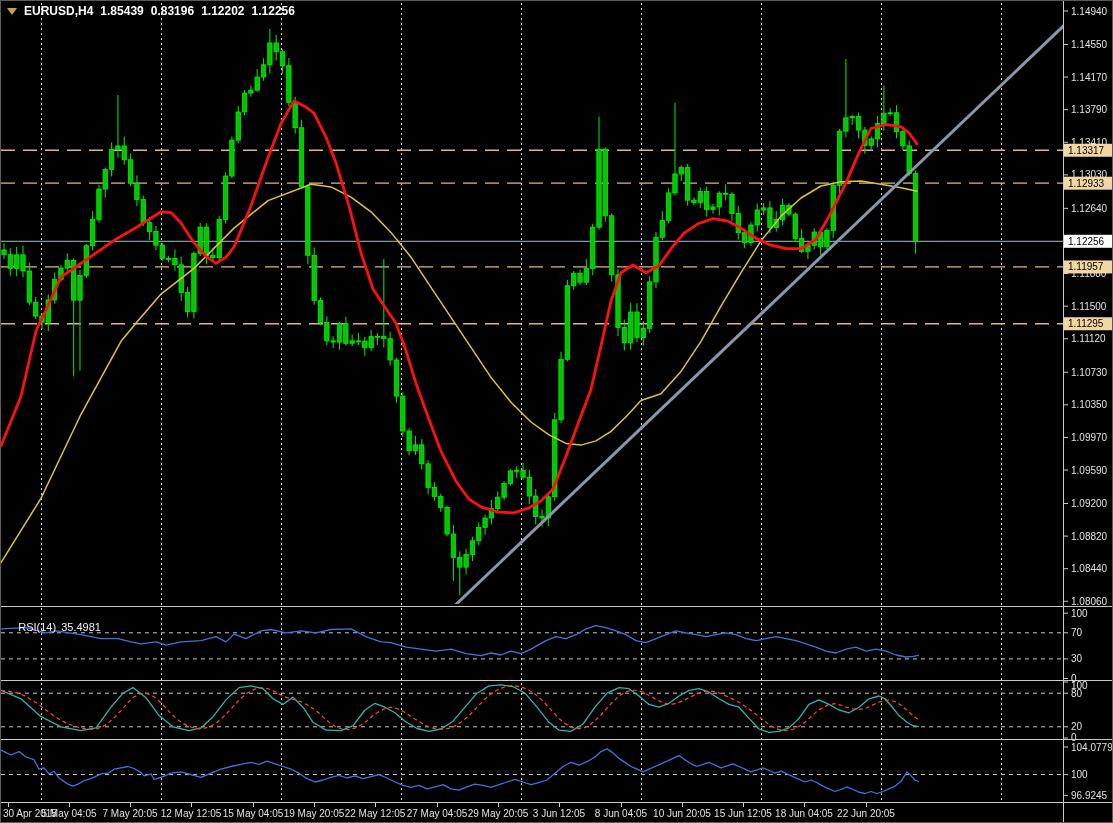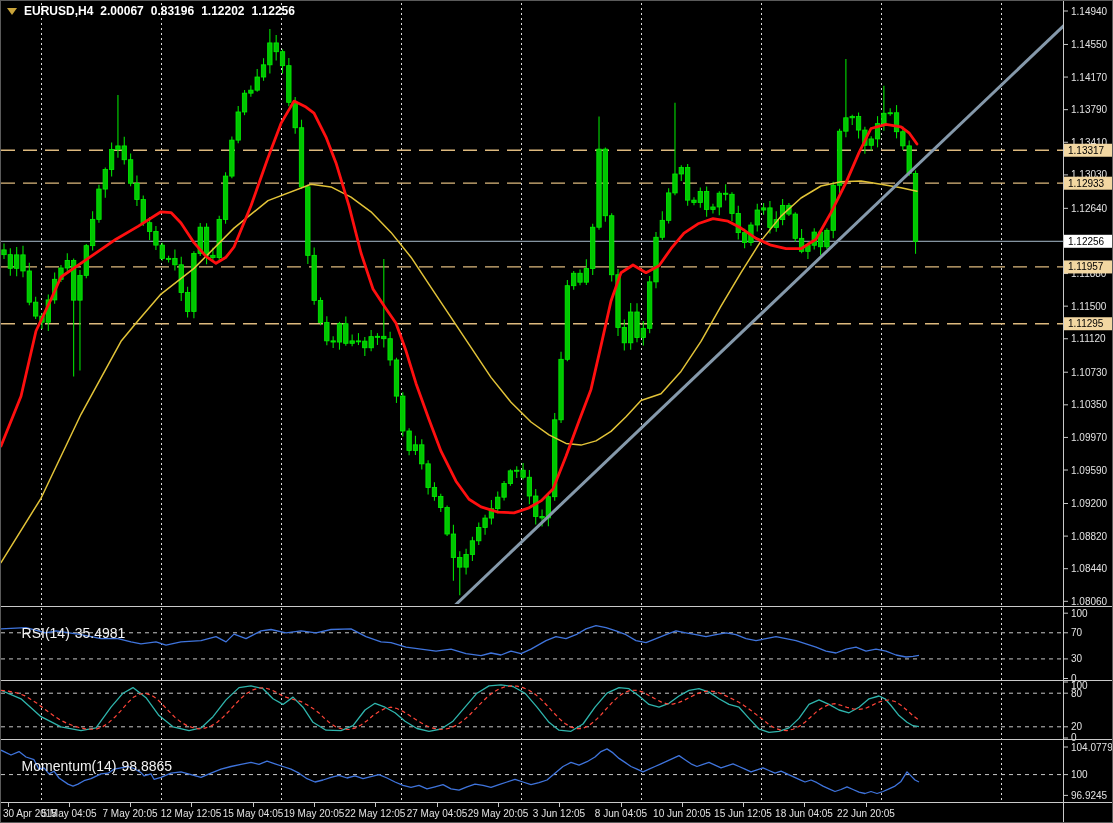--- a/index.html
+++ b/index.html
@@ -4,41 +4,38 @@
 <style>
   html,body{margin:0;padding:0;background:#222;}
   .wrap{position:relative;width:1113px;height:823px;background:#000;border:1px solid #5a5a5a;
         box-sizing:border-box;font-family:"Liberation Sans",sans-serif;overflow:hidden;}
   svg{position:absolute;left:0;top:0;}
   svg text{font-family:"Liberation Sans",sans-serif;}
   .titlebar{position:absolute;top:3px;left:6px;z-index:6;display:flex;align-items:center;gap:7px;
             color:#fff;font-size:12px;font-weight:bold;white-space:pre;}
   .tri{width:0;height:0;border-left:5px solid transparent;border-right:5px solid transparent;
        border-top:7px solid #C9A43B;display:inline-block;}
-  .plabel{position:absolute;left:5px;z-index:6;color:#f2f2f2;font-size:14px;white-space:pre;}
+  .plabel{position:absolute;left:5px;z-index:6;color:#f2f2f2;font-size:11px;white-space:pre;}
   .plabel span{margin-right:5px;}
 </style>
 </head>
 <body>
 
 <div class="wrap">
   <div class="titlebar">
     <span class="tri"></span>
     <span>EURUSD,H4</span>
-    <span>2.00067</span>
+    <span>1.85439</span>
     <span>0.83196</span>
     <span>1.12202</span>
     <span>1.12256</span>
   </div>
 
   <div class="plabel" style="top:608px">
     <span>RSI(14)</span><span>35.4981</span>
-  </div>
-  <div class="plabel" style="top:741px">
-    <span>Momentum(14)</span><span>98.8865</span>
   </div>
 
   <svg id="chart-svg" width="1113" height="823">
       <defs>
         <clipPath id="mainClip">
           <rect x="0" y="2" width="1062" height="601"></rect>
         </clipPath>
         <clipPath id="rsiClip">
           <rect x="0" y="606" width="1062" height="72"></rect>
         </clipPath>

